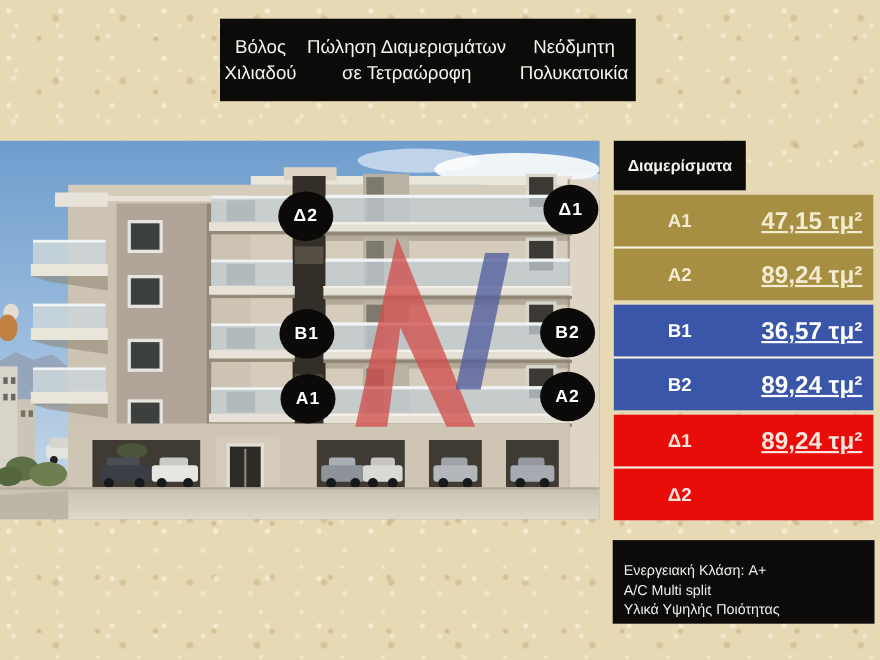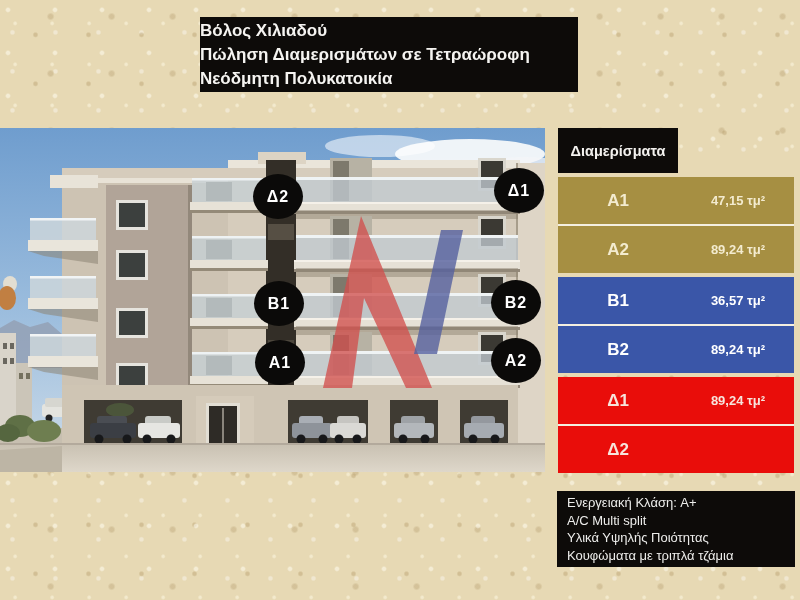--- a/index.html
+++ b/index.html
@@ -7,41 +7,41 @@
   .page{position:relative;width:800px;height:600px;
     background-color:#e7d9b4;
     background-image:
       radial-gradient(circle at 17% 23%, rgba(255,252,240,.55) 0 1.5px, rgba(255,255,255,0) 3px),
       radial-gradient(circle at 67% 71%, rgba(178,152,102,.40) 0 1.5px, rgba(0,0,0,0) 3px),
       radial-gradient(circle at 41% 57%, rgba(255,250,230,.50) 0 1px, rgba(0,0,0,0) 2.5px),
       radial-gradient(circle at 83% 29%, rgba(172,146,98,.32) 0 2px, rgba(0,0,0,0) 4px),
       radial-gradient(circle at 29% 83%, rgba(255,255,255,.38) 0 1.5px, rgba(0,0,0,0) 3px);
     background-size:47px 43px,53px 49px,37px 41px,61px 57px,43px 39px;}
   .banner{position:absolute;left:200px;top:17px;width:378px;height:75px;background:#0d0b09;
-    display:flex;flex-direction:column;align-items:flex-start;justify-content:center;
-    color:#f5f4f1;font-weight:bold;font-size:17px;line-height:24px;text-align:center;}
+    display:flex;flex-direction:row;align-items:center;justify-content:center;
+    color:#f5f4f1;font-weight:normal;font-size:17px;line-height:24px;text-align:center;}
   .photo{position:absolute;left:0;top:128px;width:545px;height:344px;background:#7aa3cf;}
   .photo svg{display:block;}
   .marker{position:absolute;width:50px;height:45px;border-radius:50%;background:#0b0a09;
     display:flex;align-items:center;justify-content:center;color:#fff;font-weight:bold;
     font-size:16px;letter-spacing:1px;}
   .units-table{position:absolute;left:558px;top:128px;width:236px;}
   .thead{display:grid;grid-template-columns:120px 112px;column-gap:20px;margin-bottom:4px;}
   .th{height:45px;background:#0d0b09;color:#f3f2ef;font-weight:bold;font-size:14.5px;
     display:flex;align-items:center;justify-content:center;}
   .tgroup{background:#f4efe0;display:flex;flex-direction:column;gap:2px;margin-bottom:4px;}
   .trow{display:grid;grid-template-columns:120px 112px;column-gap:4px;height:47px;background:transparent;}
   .td{display:flex;align-items:center;justify-content:center;font-weight:bold;}
   .td.unit{font-size:17px;}
-  .td.area{font-size:13px;}
+  .td.area{font-size:22px;text-decoration:underline;}
   .g-gold .td{color:#f3ebcf;}
   .g-blue .td{color:#ffffff;}
   .g-red  .td{color:#f7e4dc;}
   .features{position:absolute;left:557px;top:491px;width:238px;height:76px;background:#0d0b09;
-    box-sizing:border-box;padding:3px 10px;color:#ededeb;font-size:13px;line-height:17.5px;}
+    box-sizing:border-box;padding:19px 10px;color:#ededeb;font-size:13px;line-height:17.5px;}
 </style>
 </head>
 <body>
 
 <div class="page">
 
   <div class="banner">
     <div>Βόλος Χιλιαδού</div>
     <div>Πώληση Διαμερισμάτων σε Τετραώροφη</div>
     <div>Νεόδμητη Πολυκατοικία</div>
@@ -304,16 +304,15 @@
       <div class="trow g-red" style="background-color: rgb(233, 13, 10);">
         <div class="td unit">Δ2</div>
       </div>
     </div>
   </div>
 
   <div class="features">
     <div>Ενεργειακή Κλάση: A+</div>
     <div>A/C Multi split</div>
     <div>Υλικά Υψηλής Ποιότητας</div>
-    <div>Κουφώματα με τριπλά τζάμια</div>
   </div>
 
 </div>
 
 </body></html>

